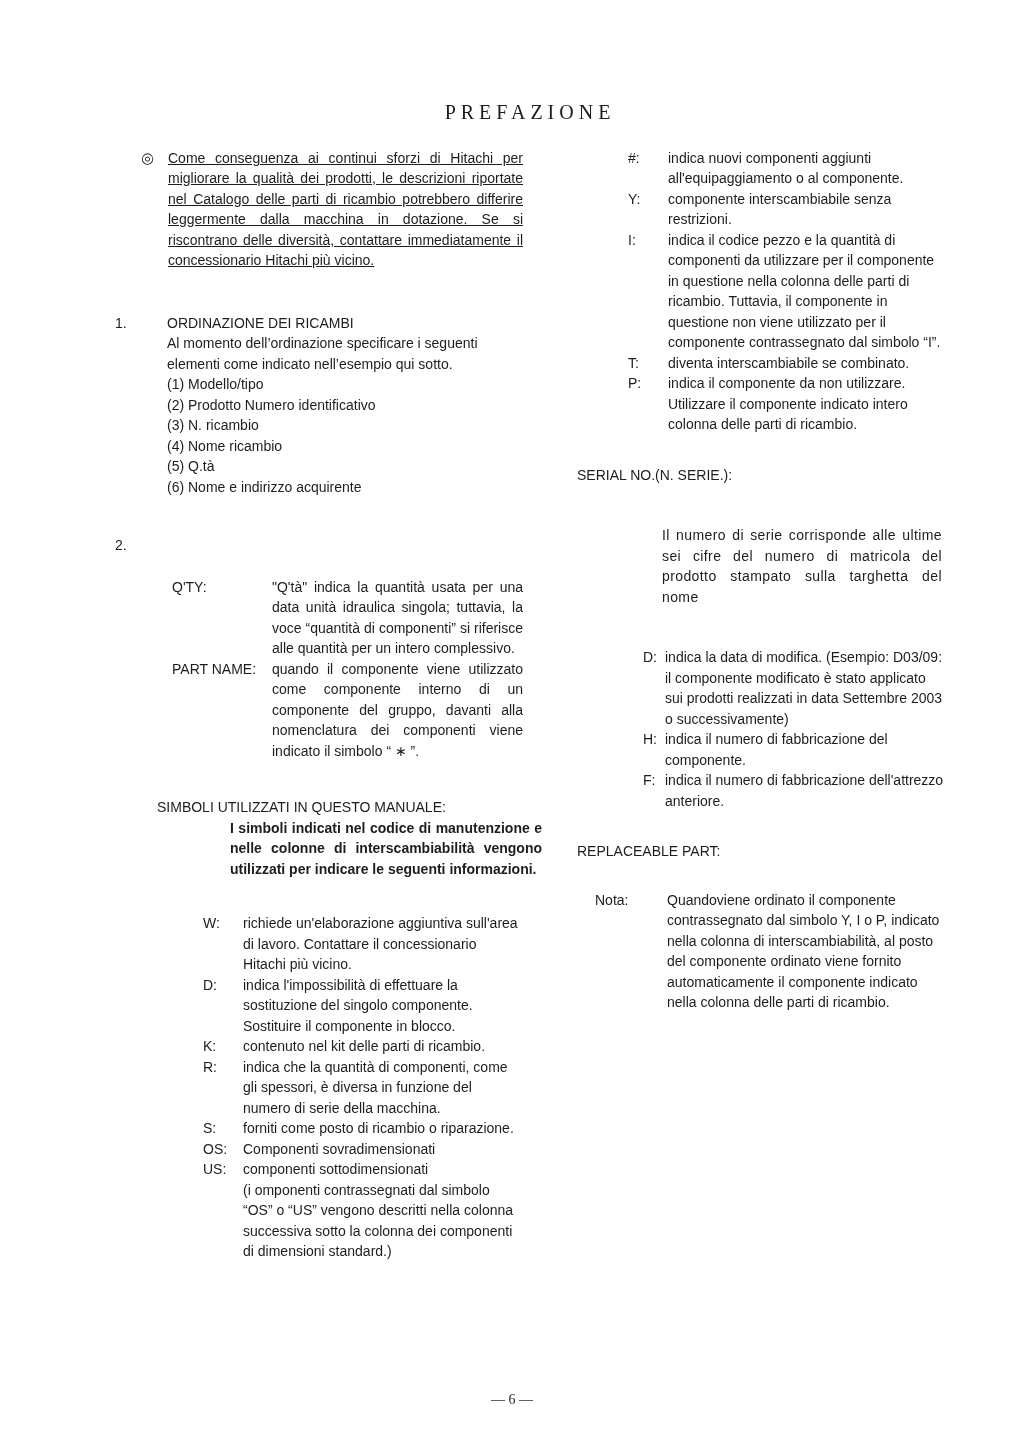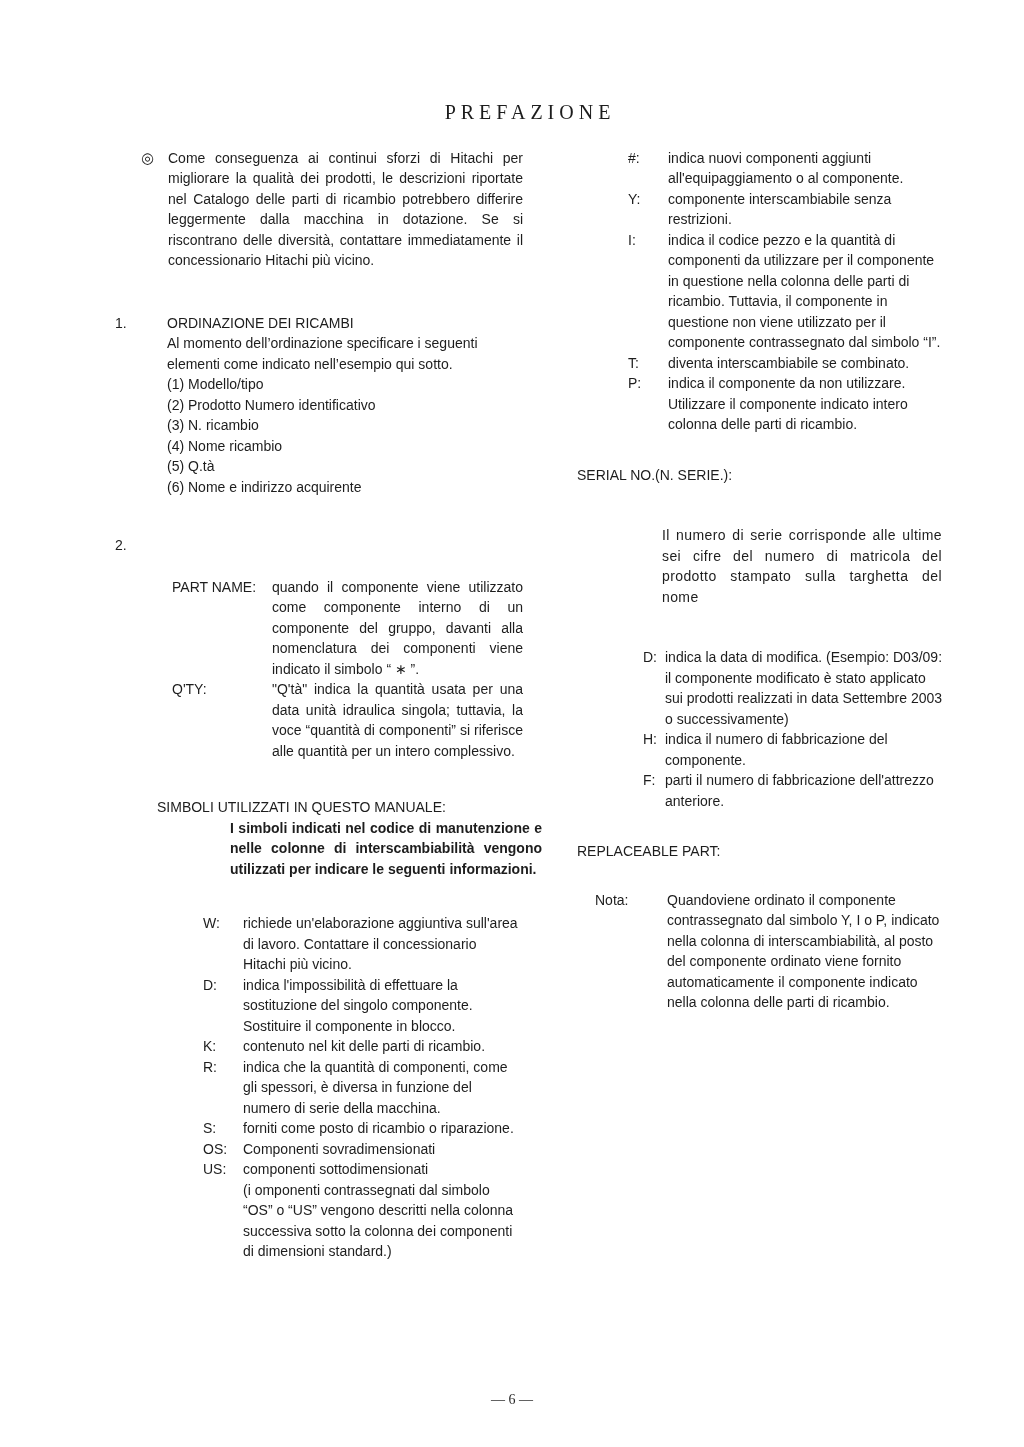--- a/index.html
+++ b/index.html
@@ -33,21 +33,21 @@
     margin-left: 115px;
     margin-top: 25px;
     align-items: flex-start;
   }
   .col-left  { width: 408px; flex: none; }
   .col-right { width: 368px; flex: none; margin-left: 54px; }
 
   
   .intro { display: flex; margin-left: 26px; }
   .intro-bullet { width: 27px; flex: none; font-size: 15px; }
-  .intro-text { flex: 1; text-align: justify; }
+  .intro-text { flex: 1; text-align: justify; text-decoration: underline; }
 
   .numbered-section { display: flex; }
   .sec1 { margin-top: 42px; }
   .sec2 { margin-top: 38px; }
   .sec-num  { width: 52px; flex: none; }
   .sec-main { flex: 1; }
   .sec-items { margin: 0; }
 
   .definitions { margin-top: 21px; }
   .def-row  { display: flex; margin-left: 57px; }
@@ -124,26 +124,26 @@
         </div>
       </div>
     </div>
 
     <div class="numbered-section sec2">
       <div class="sec-num">2.</div>
     </div>
 
     <div class="definitions">
       <div class="def-row">
+        <div class="def-term">Q'TY:</div>
+        <div class="def-desc">"Q'tà" indica la quantità usata per una data unità idraulica singola; tuttavia, la voce “quantità di componenti” si riferisce alle quantità per un intero complessivo.</div>
+      </div>
+      <div class="def-row">
         <div class="def-term">PART NAME:</div>
         <div class="def-desc">quando il componente viene utilizzato come componente interno di un componente del gruppo, davanti alla nomenclatura dei componenti viene indicato il simbolo “ ∗ ”.</div>
-      </div>
-      <div class="def-row">
-        <div class="def-term">Q'TY:</div>
-        <div class="def-desc">"Q'tà" indica la quantità usata per una data unità idraulica singola; tuttavia, la voce “quantità di componenti” si riferisce alle quantità per un intero complessivo.</div>
       </div>
     </div>
 
     <div class="simboli">
       <div class="simboli-heading">SIMBOLI UTILIZZATI IN QUESTO MANUALE:</div>
       <div class="simboli-body">I simboli indicati nel codice di manutenzione e nelle colonne di interscambiabilità vengono utilizzati per indicare le seguenti informazioni.</div>
     </div>
 
     <div class="symlist">
       <div class="sym-row">
@@ -213,21 +213,21 @@
       <div class="rsym2-row">
         <div class="rsym2-label">D:</div>
         <div class="rsym2-desc">indica la data di modifica. (Esempio: D03/09: il componente modificato è stato applicato sui prodotti realizzati in data Settembre 2003 o successivamente)</div>
       </div>
       <div class="rsym2-row">
         <div class="rsym2-label">H:</div>
         <div class="rsym2-desc">indica il numero di fabbricazione del componente.</div>
       </div>
       <div class="rsym2-row">
         <div class="rsym2-label">F:</div>
-        <div class="rsym2-desc">parti il numero di fabbricazione dell'attrezzo anteriore.</div>
+        <div class="rsym2-desc">indica il numero di fabbricazione dell'attrezzo anteriore.</div>
       </div>
     </div>
 
     <div class="replaceable">
       <div>REPLACEABLE PART:</div>
     </div>
 
     <div class="nota">
       <div class="nota-label">Nota:</div>
       <div class="nota-body">Quandoviene ordinato il componente contrassegnato dal simbolo Y, I o P, indicato nella colonna di interscambiabilità, al posto del componente ordinato viene fornito automaticamente il componente indicato nella colonna delle parti di ricambio.</div>

